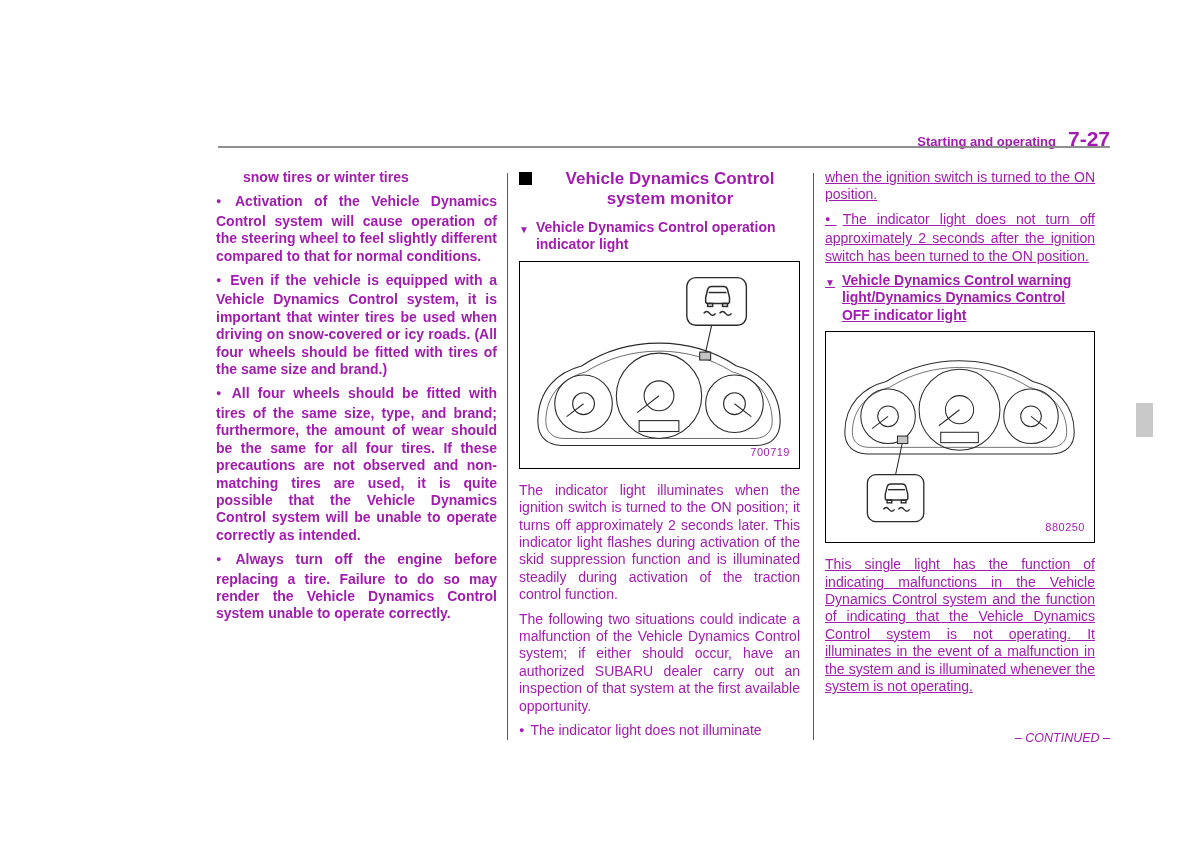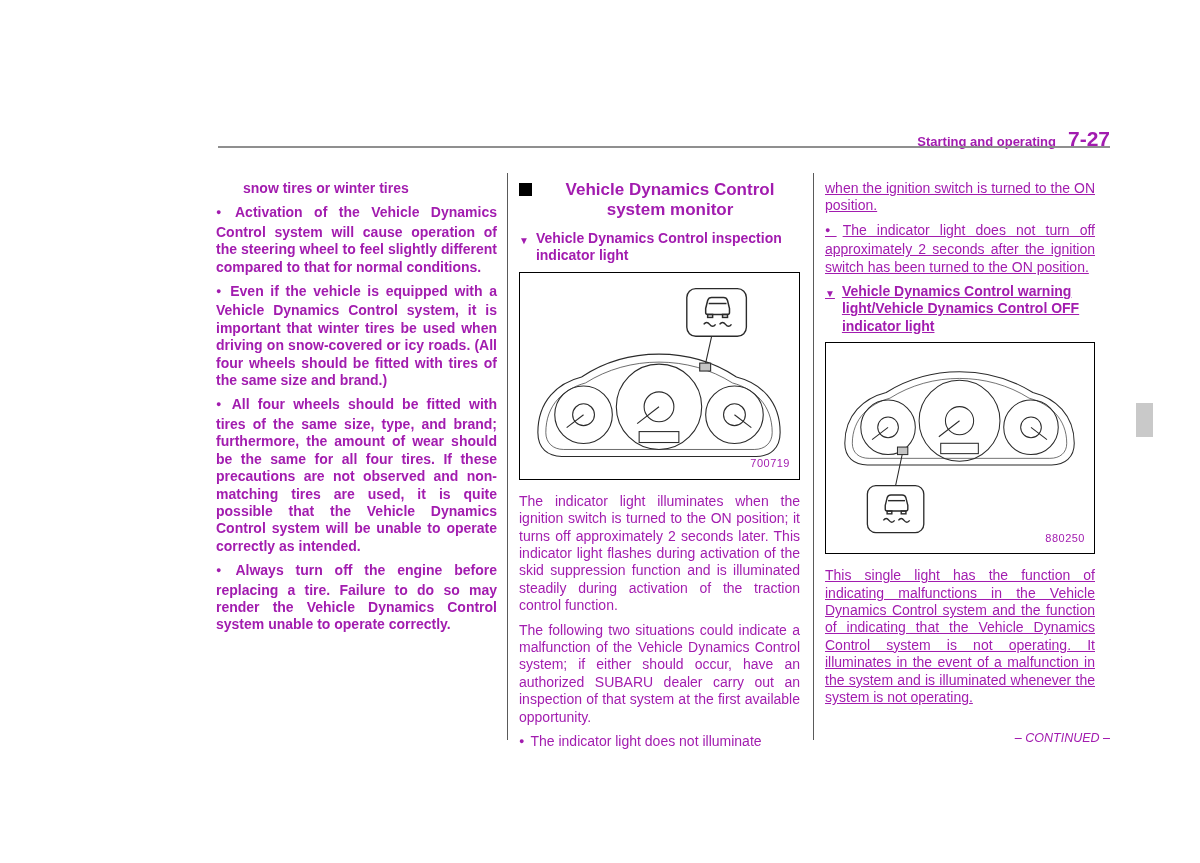--- a/index.html
+++ b/index.html
@@ -5,21 +5,21 @@
   html,body { margin:0; padding:0; background:#ffffff; }
   .page {
     position:relative; width:1200px; height:863px; background:#ffffff;
     font-family:"Liberation Sans", sans-serif; color:#a21caf; overflow:hidden;margin-left:48px;
   }
   .header { position:absolute; top:127px; right:138px; display:flex; align-items:baseline; gap:12px; }
   .header .section { font-size:13px; font-weight:bold; }
   .header .pageno  { font-size:21px; font-weight:bold; }
   .rule { position:absolute; left:170px; top:146px; width:892px; height:2px; background:#8f8f8f; }
 
-  .col { position:absolute; top:180px; font-size:14px; line-height:17.4px; text-align:justify; }
+  .col { position:absolute; top:169px; font-size:14px; line-height:17.4px; text-align:justify; }
   .col-left   { left:168px; width:281px; font-weight:bold; }
   .col-middle { left:471px; width:281px; }
   .col-right  { left:777px; width:270px;text-decoration:underline; }
 
   .vdiv { position:absolute; top:173px; height:567px; width:1px; background:#5a5a5a; }
   .d1 { left:459px; } .d2 { left:765px; }
 
   p { margin:0 0 7px 0; }
   .intro { text-indent:27px; text-align:left; margin-bottom:7px; }
   .bullet .dot { font-size:9px; margin-right:6px; position:relative; top:-2px; }
@@ -63,21 +63,21 @@
     <p class="bullet"><span class="dot">●</span><span>Always turn off the engine before replacing a tire. Failure to do so may render the Vehicle Dynamics Control system unable to operate correctly.</span></p>
   </div>
 
   <div class="col col-middle">
     <div class="heading">
       <span class="square"></span>
       <span>Vehicle Dynamics Control system monitor</span>
     </div>
     <div class="subheading">
       <span class="tri">▼</span>
-      <span>Vehicle Dynamics Control inspection indicator light</span>
+      <span>Vehicle Dynamics Control operation indicator light</span>
     </div>
 
     <div class="figure fig1">
       <svg viewBox="0 0 281 206">
         <g class="lineart">
 
           <path d="M18,160 C18,128 38,110 62,104 C86,88 112,81 140,81 C168,81 194,88 218,104 C242,110 262,128 262,160 C262,176 252,184 238,184 L42,184 C28,184 18,176 18,160 Z"></path>
           <path d="M26,160 C26,132 44,116 66,110 C88,96 114,89 140,89 C166,89 192,96 214,110 C236,116 254,132 254,160 C254,170 247,177 236,177 L44,177 C33,177 26,170 26,160 Z" stroke-width="0.7"></path>
 
           <circle cx="64" cy="142" r="29"></circle>
@@ -112,21 +112,21 @@
     <p>The indicator light illuminates when the ignition switch is turned to the ON position; it turns off approximately 2 seconds later. This indicator light flashes during activation of the skid suppression function and is illuminated steadily during activation of the traction control function.</p>
     <p>The following two situations could indicate a malfunction of the Vehicle Dynamics Control system; if either should occur, have an authorized SUBARU dealer carry out an inspection of that system at the first available opportunity.</p>
     <p class="bullet"><span class="dot">●</span><span>The indicator light does not illuminate</span></p>
   </div>
 
   <div class="col col-right">
     <p>when the ignition switch is turned to the ON position.</p>
     <p class="bullet"><span class="dot">●</span><span>The indicator light does not turn off approximately 2 seconds after the ignition switch has been turned to the ON position.</span></p>
     <div class="subheading">
       <span class="tri">▼</span>
-      <span>Vehicle Dynamics Control warning light/Vehicle Dynamics Control OFF indicator light</span>
+      <span>Vehicle Dynamics Control warning light/Dynamics Dynamics Control OFF indicator light</span>
     </div>
 
     <div class="figure fig2">
       <svg viewBox="0 0 285 210">
         <g class="lineart">
 
           <path d="M20,100 C20,70 40,52 64,46 C88,31 114,24 142,24 C170,24 196,31 220,46 C244,52 264,70 264,100 C264,115 254,123 240,123 L44,123 C30,123 20,115 20,100 Z"></path>
           <path d="M28,100 C28,74 46,58 68,52 C90,38 116,31 142,31 C168,31 194,38 216,52 C238,58 256,74 256,100 C256,110 249,116 238,116 L46,116 C35,116 28,110 28,100 Z" stroke-width="0.7"></path>
 
           <circle cx="66" cy="83" r="29"></circle>

